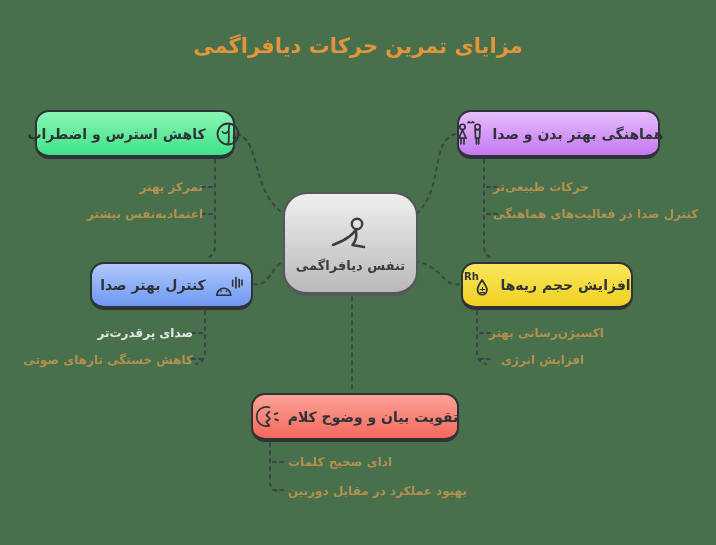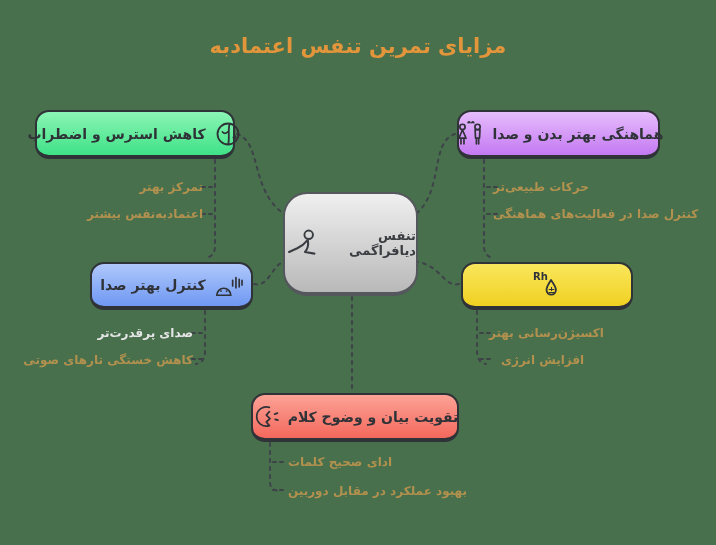--- a/index.html
+++ b/index.html
@@ -18,21 +18,21 @@
   .bicon{flex:0 0 auto;}
 
   .b0{left:35px;top:110px;width:200px;height:49px;}
   .b1{left:457px;top:110px;width:203px;height:49px;}
   .b2{left:90px;top:262px;width:163px;height:48px;}
   .b3{left:461px;top:262px;width:172px;height:48px;}
   .b4{left:251px;top:393px;width:208px;height:49px;}
 
   .center-node{position:absolute;left:283px;top:192px;width:135px;height:104px;
         border:2px solid #54575c;border-bottom-width:4px;border-radius:24px;
-        box-sizing:border-box;display:flex;flex-direction:row;align-items:center;
+        box-sizing:border-box;display:flex;flex-direction:column;align-items:center;
         justify-content:center;gap:4px;
         background:linear-gradient(180deg,#efefef 0%,#b9b9b9 100%);}
   .center-label{font-size:13px;font-weight:bold;color:#3a3d42;}
 
   .child{position:absolute;font-size:12px;font-weight:bold;white-space:nowrap;}
   .c00{right:513px;top:180px;}
   .c01{right:513px;top:207px;}
   .c10{left:493px;top:180px;}
   .c11{left:493px;top:207px;}
   .c20{right:523px;top:326px;}
@@ -43,21 +43,21 @@
   .c41{left:288px;top:484px;}
 
   .iglyph{stroke:#2f3237;fill:none;stroke-width:1.8;stroke-linecap:round;stroke-linejoin:round;}
   .iglyph-fill{fill:#2f3237;stroke:none;}
 </style>
 </head>
 <body style="background: rgb(72, 112, 77);">
 
 <div class="stage">
 
-  <div class="title" dir="rtl" style="color: rgb(226, 149, 59);">مزایای تمرین تنفس اعتمادبه</div>
+  <div class="title" dir="rtl" style="color: rgb(226, 149, 59);">مزایای تمرین حرکات دیافراگمی</div>
 
   <svg class="wires" width="716" height="545">
 
     <path class="wire" d="M237,134 C262,142 250,190 284,214" style="stroke: rgb(62, 67, 73);"></path>
     <path class="wire" d="M455,134 C430,142 444,190 416,214" style="stroke: rgb(62, 67, 73);"></path>
     <path class="wire" d="M254,284 C268,288 272,266 283,262" style="stroke: rgb(62, 67, 73);"></path>
     <path class="wire" d="M459,284 C445,288 441,266 418,262" style="stroke: rgb(62, 67, 73);"></path>
     <path class="wire" d="M352,297 L352,392" style="stroke: rgb(62, 67, 73);"></path>
 
     <path class="wire" d="M215,160 L215,246 Q215,256 206,258" style="stroke: rgb(62, 67, 73);"></path>
@@ -103,20 +103,21 @@
       <path class="iglyph" d="M21,16 v-6 M24.5,18 v-11 M28,17 v-8 M31,15 v-5"></path>
     </svg>
   </div>
 
   <div class="bbox b3" style="background: linear-gradient(rgb(249, 230, 92) 0%, rgb(240, 208, 33) 100%);">
     <svg class="bicon" width="30" height="30" viewBox="0 0 30 30">
       <text x="1" y="10" font-size="10" font-weight="bold" fill="#2f3237" font-family="DejaVu Sans,sans-serif">Rh</text>
       <path class="iglyph" d="M19,10 C16.8,13.6 14.5,16.6 14.5,19.8 a4.7,4.9 0 0 0 9.4,0 C23.9,16.6 21.2,13.6 19,10 Z"></path>
       <text x="15.8" y="23.2" font-size="9" font-weight="bold" fill="#2f3237" font-family="DejaVu Sans,sans-serif">±</text>
     </svg>
+    <span class="blabel" dir="rtl">افزایش حجم ریه‌ها</span>
   </div>
 
   <div class="bbox b4" style="background: linear-gradient(rgb(252, 162, 150) 0%, rgb(244, 104, 92) 100%);">
     <svg class="bicon" width="29" height="29" viewBox="0 0 30 30">
       <path class="iglyph" d="M18,5.5 A10,10 0 1 0 18,24.5 L14.8,20.7 L18.6,17.2 L14.8,13.6 L18,10"></path>
       <path class="iglyph" d="M23.5,12.5 l2.8,-1 M24,18 l2.8,0.8"></path>
     </svg>
     <span class="blabel" dir="rtl">تقویت بیان و وضوح کلام</span>
   </div>
 

